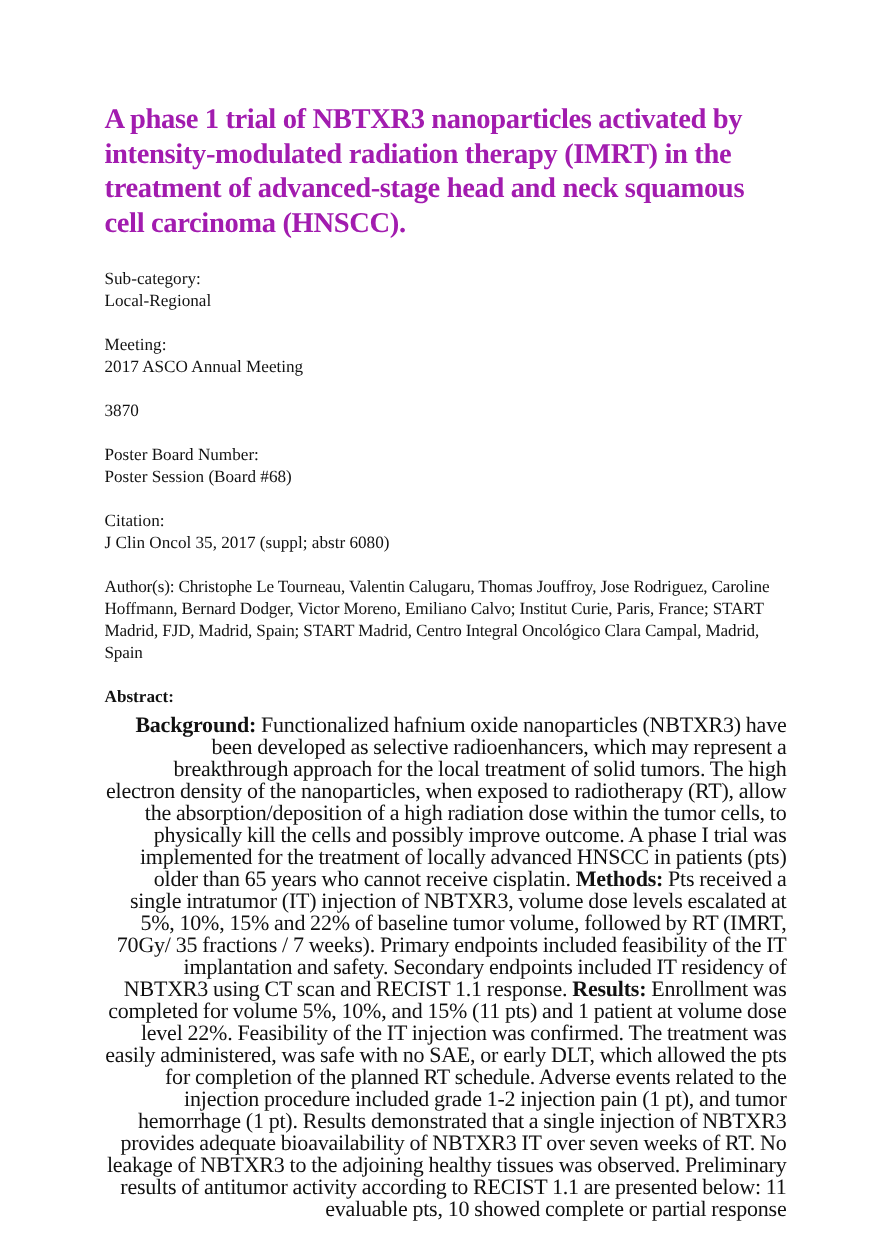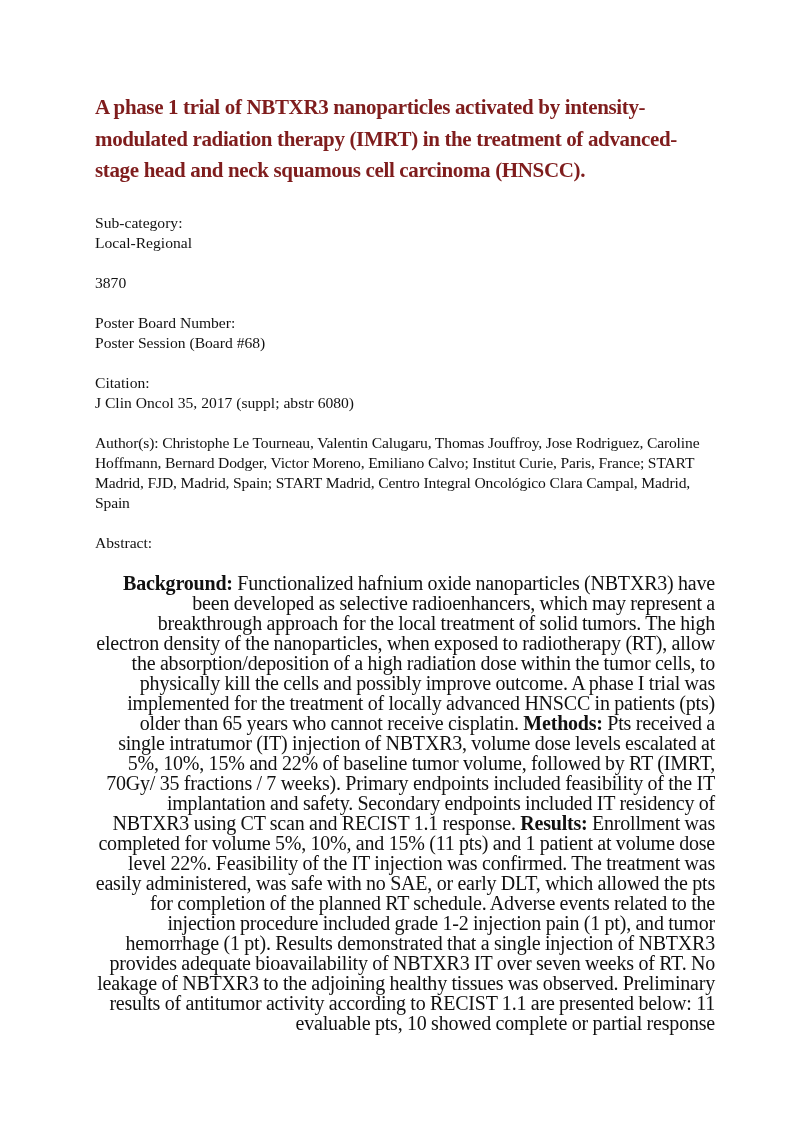--- a/index.html
+++ b/index.html
@@ -17,25 +17,25 @@
     }
     .page {
       position: absolute;
       left: 95px;
       top: 92px;
       width: 620px;
     }
     .title {
       font-family: "Liberation Serif", "DejaVu Serif", serif;
       font-weight: bold;
-      font-size: 21px;
+      font-size: 26px;
       line-height: 31.5px;
       margin: 0;
       letter-spacing: -0.35px;
-      color: #7f1d1d;
+      color: #a21caf;
     }
     .meta {
       margin-top: 26px;
       font-size: 15.6px;
       line-height: 20px;
     }
     .meta-block {
       margin: 0 0 20px 0;
     }
     .meta-block div {
@@ -43,21 +43,22 @@
     }
     .authors {
       font-size: 15.6px;
       line-height: 20px;
       margin: 0 0 20px 0;
       letter-spacing: -0.15px;
     }
     .abstract-label {
       font-size: 15.6px;
       line-height: 20px;
-      margin: 0 0 20px 0;
+      margin: 0 0 5px 0;
+      font-weight: bold;
     }
     .abstract-body {
       font-size: 20px;
       line-height: 20px;
       margin: 0;
       letter-spacing: -0.2px;
       word-spacing: -0.3px;
       text-align: right;
     }
     .abstract-body b {
@@ -69,20 +70,24 @@
 
 <div class="page">
   <h1 class="title">A phase 1 trial of NBTXR3 nanoparticles activated by intensity-modulated radiation therapy (IMRT) in the treatment of advanced-stage head and neck squamous cell carcinoma (HNSCC).</h1>
 
   <div class="meta">
     <div class="meta-block">
       <div>Sub-category:</div>
       <div>Local-Regional</div>
     </div>
     <div class="meta-block">
+      <div>Meeting:</div>
+      <div>2017 ASCO Annual Meeting</div>
+    </div>
+    <div class="meta-block">
       <div>3870</div>
     </div>
     <div class="meta-block">
       <div>Poster Board Number:</div>
       <div>Poster Session (Board #68)</div>
     </div>
     <div class="meta-block">
       <div>Citation:</div>
       <div>J Clin Oncol 35, 2017 (suppl; abstr 6080)</div>
     </div>

